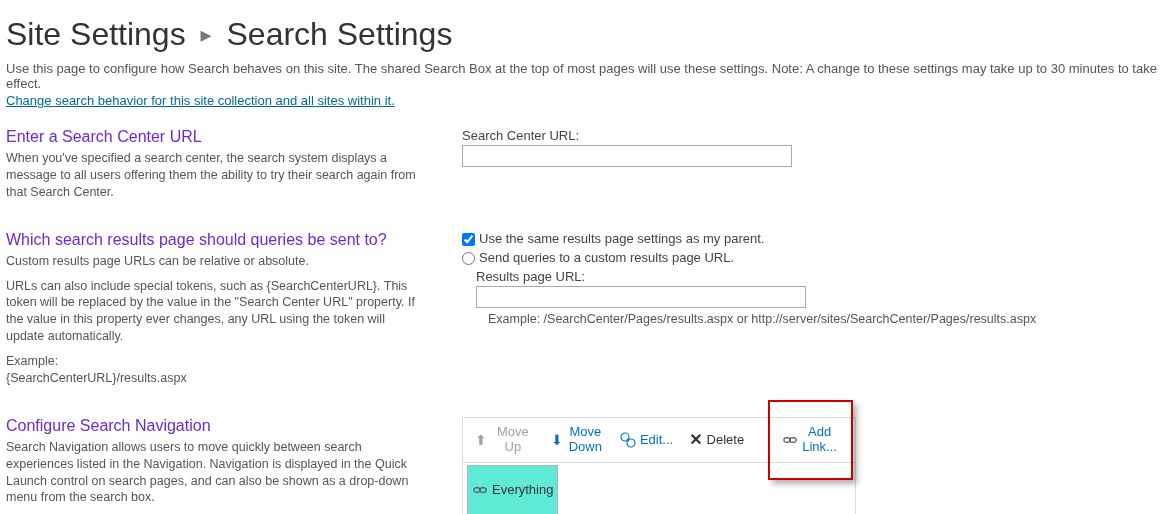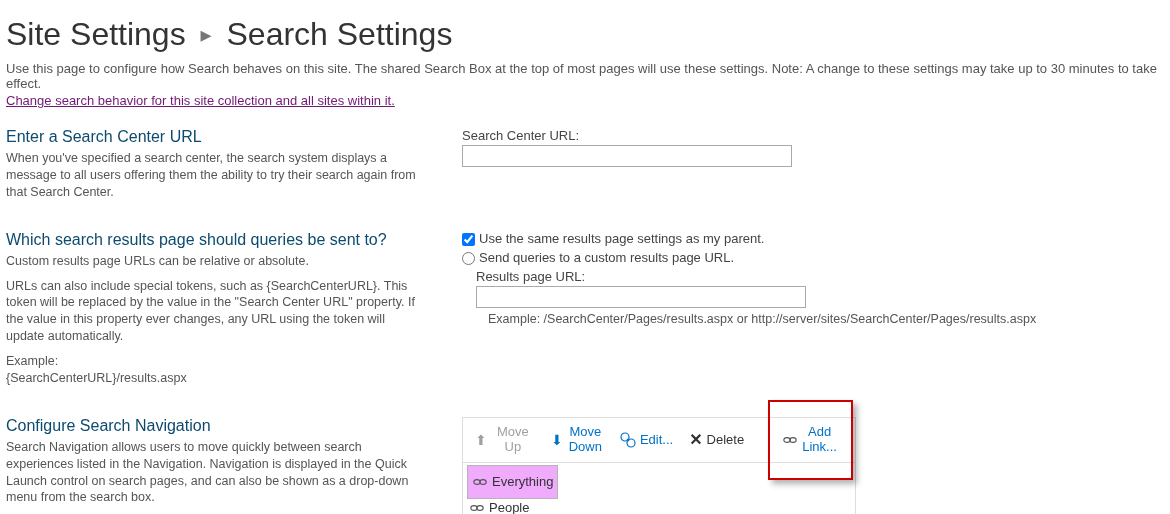--- a/index.html
+++ b/index.html
@@ -19,28 +19,28 @@
   }
   .breadcrumb .sep {
     display: inline-block;
     margin: 0 6px;
     color: #777;
     font-size: 22px;
     position: relative;
     top: -3px;
   }
   .intro { color: #555; margin-bottom: 2px; }
-  a.link { color: #701a75; cursor: pointer; }
+  a.link { color: #0369a1; cursor: pointer; }
 
   .twocol { display: flex; gap: 36px; }
   .leftcol { width: 420px; flex: 0 0 420px; }
   .rightcol { flex: 1; }
 
   .section-head {
-    color: #0c4a6e;
+    color: #6d28d9;
     font-size: 16px;
     font-weight: 400;
     margin-bottom: 4px;
   }
   .section-desc { color: #555; font-size: 12.5px; line-height: 1.35; }
 
   .fld-label { color: #444; font-size: 13px; margin-bottom: 2px; }
   input.textbox {
     width: 330px;
     height: 22px;
@@ -101,24 +101,24 @@
   }
   .nav-item {
     display: flex;
     align-items: center;
     gap: 4px;
     padding: 1px 2px;
     font-size: 13px;
     color: #333;
   }
   .nav-item.selected {
-    background: #f0abfc;
+    background: #5eead4;
     border: 1px solid #b5b5b5;
     display: inline-flex;
-    padding: 8px 4px;
+    padding: 16px 4px;
   }
 
   .link-icon svg, .edit-icon svg { width: 16px; height: 16px; display: block; }
 
   .sec-gap { height: 20px; }
   .sec-gap-sm { height: 10px; }
 </style>
 </head>
 <body>
 

